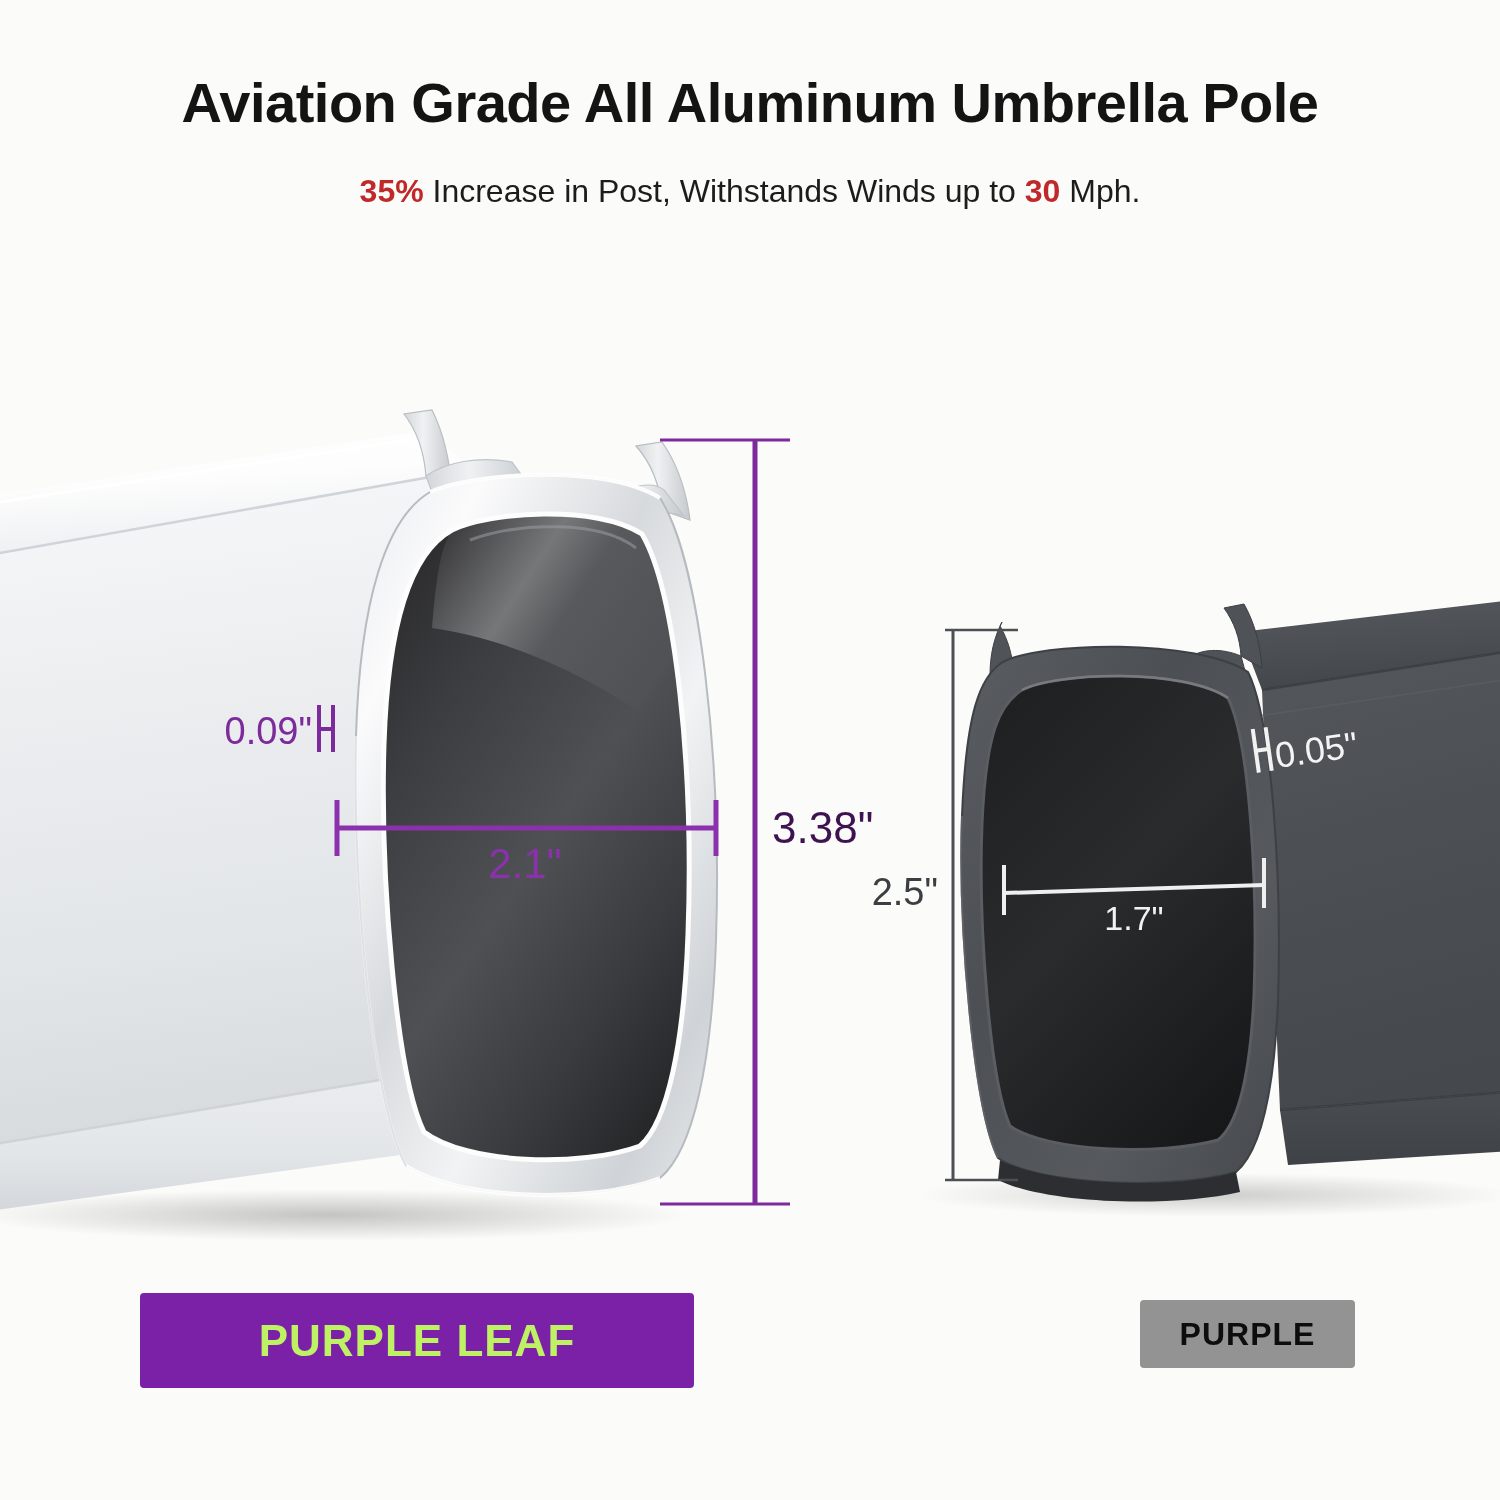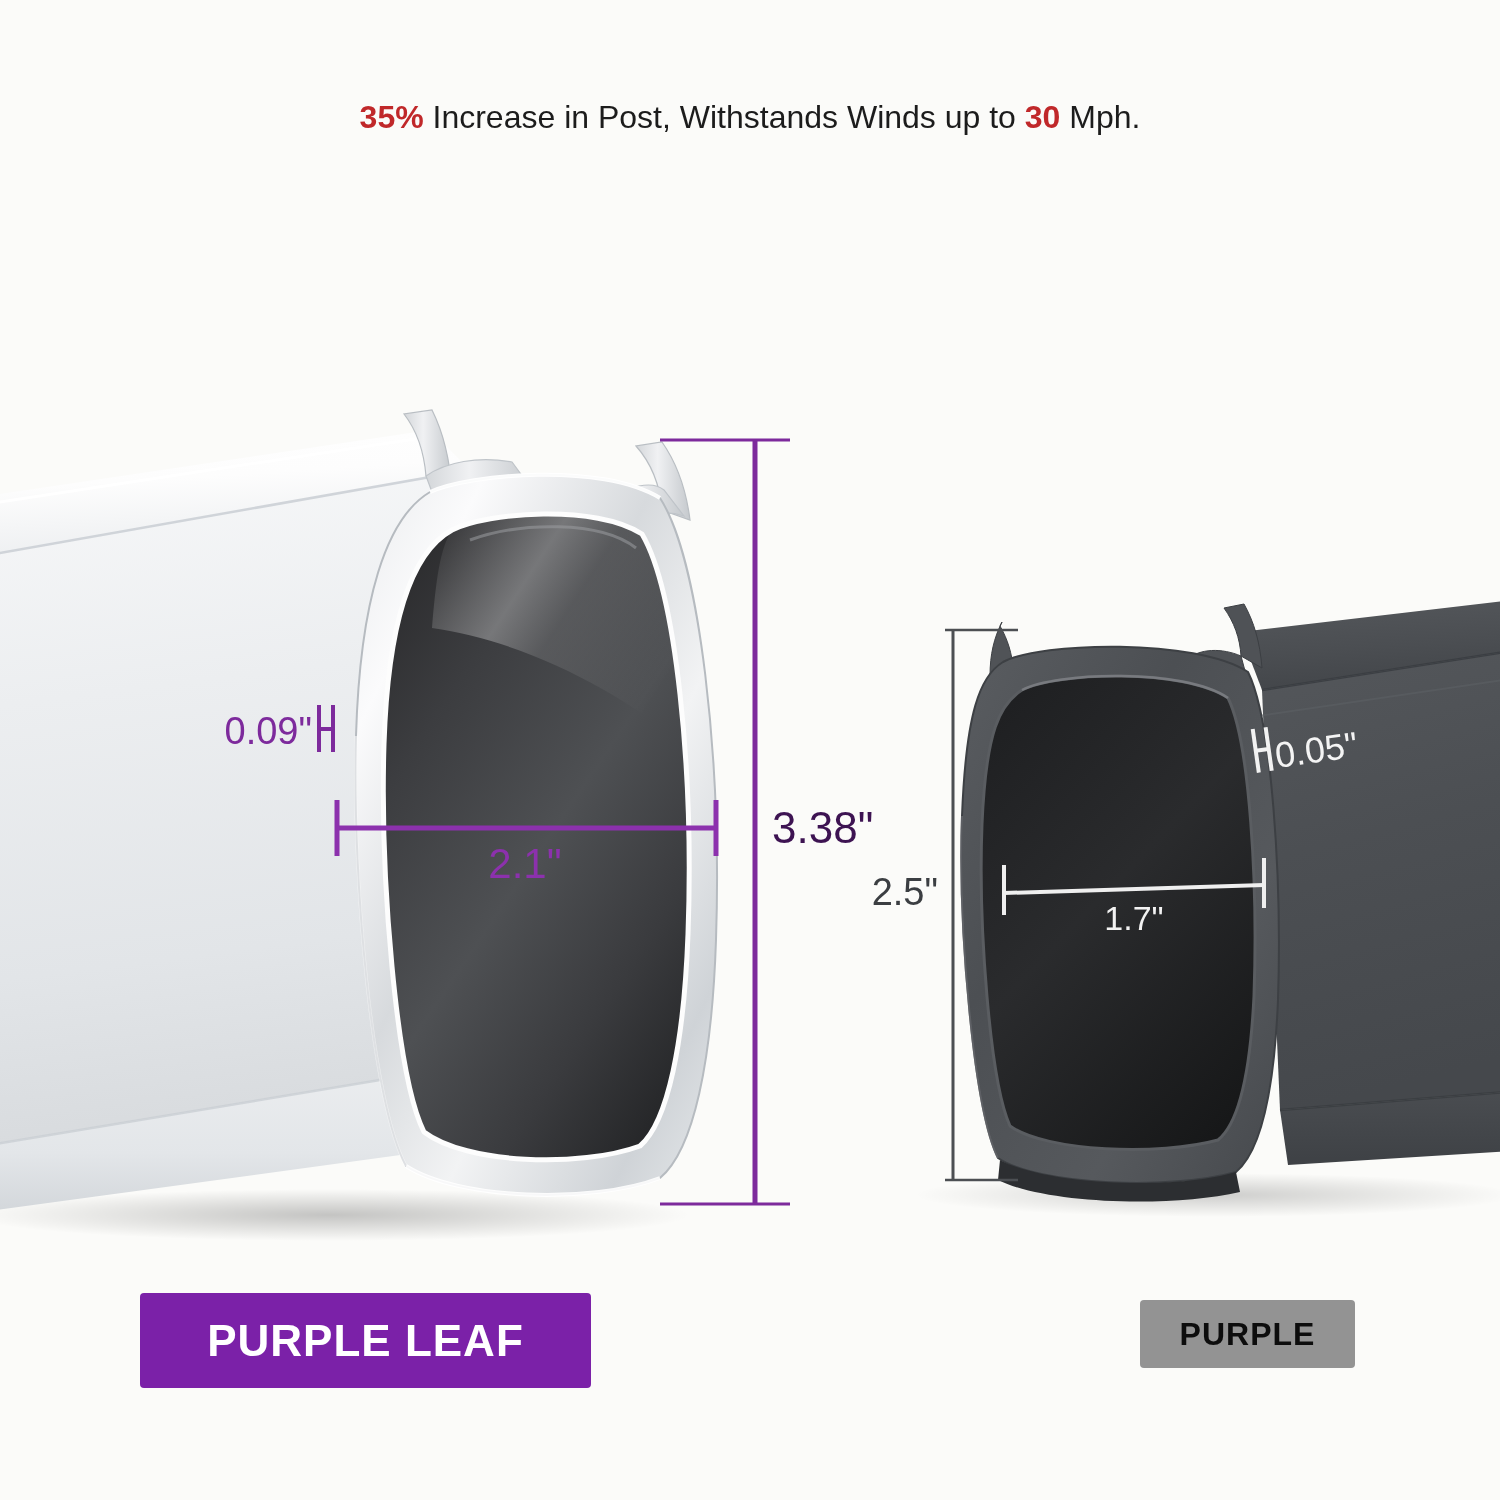--- a/index.html
+++ b/index.html
@@ -27,21 +27,21 @@
   #title {
     font-size: 56px;
     font-weight: bold;
     color: #141414;
     letter-spacing: -0.5px;
     line-height: 1.1;
     margin: 0 auto;
     white-space: nowrap;
   }
   #subtitle {
-    margin-top: 26px;
+    margin-top: 38px;
     font-size: 32px;
     color: #1c1c1c;
     font-weight: normal;
     line-height: 1.2;
     white-space: nowrap;
   }
   .accent-red {
     color: #c0282a;
     font-weight: bold;
   }
@@ -64,24 +64,24 @@
     display: flex;
     align-items: center;
     justify-content: center;
     border-radius: 4px;
     font-weight: bold;
     letter-spacing: 1px;
   }
   #badge-purpleleaf {
     left: 140px;
     top: 1293px;
-    width: 451px;
+    width: 554px;
     height: 95px;
     background: #7b21a8;
-    color: #ffffff;
+    color: #bef264;
     font-size: 44px;
   }
   #badge-others {
     left: 1140px;
     top: 1300px;
     width: 215px;
     height: 68px;
     background: #939393;
     color: #0d0d0d;
     font-size: 32px;
@@ -295,20 +295,21 @@
         <line x1="1256" y1="728" x2="1256" y2="772" stroke="#f2f2f2" stroke-width="4"></line>
         <line x1="1269" y1="728" x2="1269" y2="772" stroke="#f2f2f2" stroke-width="4"></line>
         <line x1="1256" y1="750" x2="1269" y2="750" stroke="#f2f2f2" stroke-width="4"></line>
       </g>
       <text x="1277" y="768" text-anchor="start" font-family="Liberation Sans, sans-serif" font-size="36" fill="#f4f4f4" transform="rotate(-8 1277 768)">0.05"</text>
     </g>
   </svg>
 </div>
 
 <div id="header">
+  <div id="title">Aviation Grade All Aluminum Umbrella Pole</div>
   <div id="subtitle">
     <span class="accent-red">35%</span><span> Increase in Post, Withstands Winds up to </span><span class="accent-red">30</span><span> Mph.</span>
   </div>
 </div>
 
 <div class="badge" id="badge-purpleleaf">PURPLE LEAF</div>
 
 <div class="badge" id="badge-others">PURPLE</div>
 
 </body></html>

